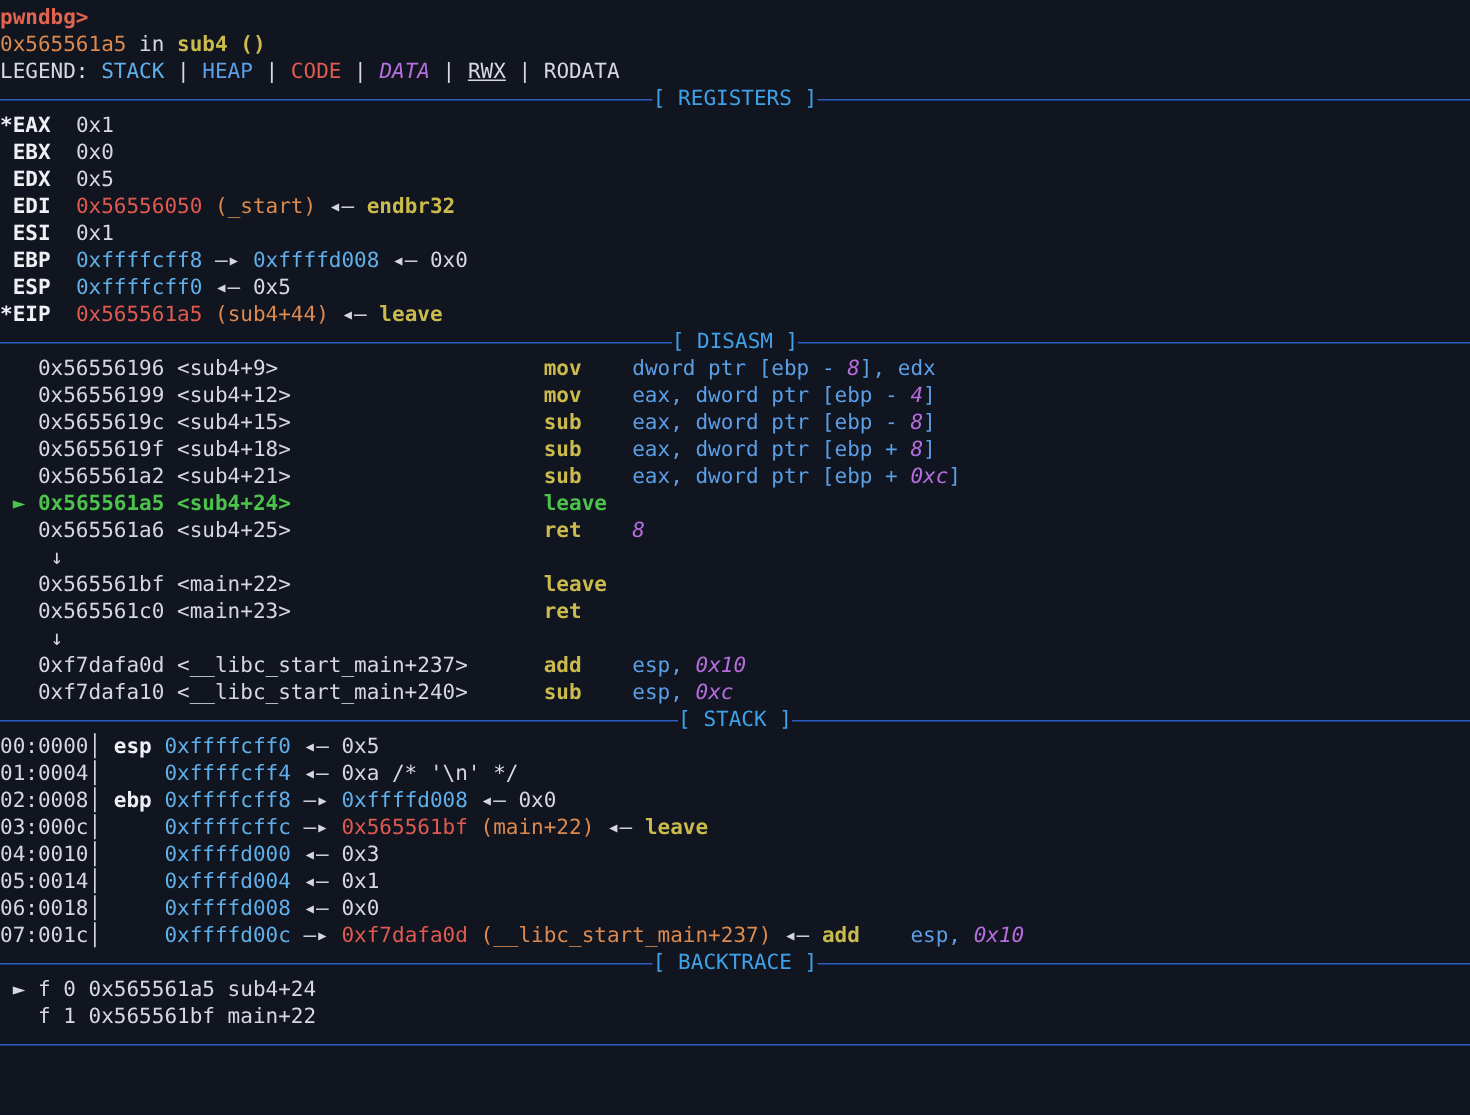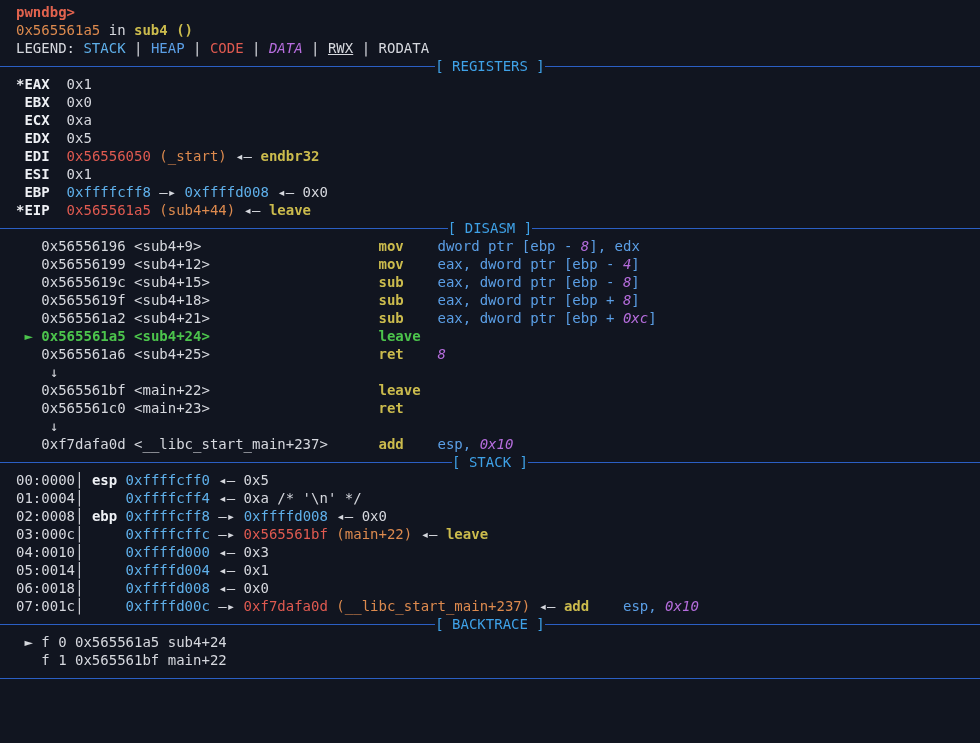--- a/index.html
+++ b/index.html
@@ -3,21 +3,21 @@
 <meta charset="utf-8">
 <style>
   html,body{margin:0;padding:0;}
   body{
     width:980px;height:743px;overflow:hidden;
     background:var(--background,#111520);
     font-family:"DejaVu Sans Mono","DejaVu Sans",monospace;
     font-size:14px;line-height:18px;
   }
   .screen{width:980px;height:743px;padding-top:3px;}
-  .line{white-space:pre;height:18px;padding-left:16px;color:var(--foreground,#d6d8de);}
+  .line{white-space:pre;height:18px;padding-left:0;color:var(--foreground,#d6d8de);}
   .seg.fg{color:var(--foreground,#d6d8de);}
   .seg.bold{color:#eef0f4;font-weight:bold;}
   .seg.prompt{color:var(--prompt,#e2634e);font-weight:bold;}
   .seg.cyan{color:var(--cyan,#5fb0ea);text-align:center;}
   .seg.blue{color:var(--blue,#5b9fe6);}
   .seg.red{color:var(--red,#e05a50);}
   .seg.orange{color:var(--orange,#dd8a4e);}
   .seg.yellow{color:var(--yellow,#cbbb4d);font-weight:bold;}
   .seg.green{color:var(--green,#4cc44c);font-weight:bold;}
   .seg.purple{color:var(--purple,#b66ddd);font-style:italic;}
@@ -38,25 +38,25 @@
     </div>
 
   <div class="separator">
     <span class="sep-line"></span>
     <span class="sep-title">[ REGISTERS ]</span>
     <span class="sep-line"></span>
   </div>
   <div class="lines">
       <div class="line"><span class="seg bold">*</span><span class="seg bold">EAX</span><span class="seg fg">  </span><span class="seg fg">0x1</span></div>
       <div class="line"><span class="seg fg"> </span><span class="seg bold">EBX</span><span class="seg fg">  </span><span class="seg fg">0x0</span></div>
-      <div class="line"><span class="seg fg"> </span><span class="seg bold">ECX</span><span class="seg fg">  </span><span class="seg fg">0xa</span></div>
       <div class="line"><span class="seg fg"> </span><span class="seg bold">EDX</span><span class="seg fg">  </span><span class="seg fg">0x5</span></div>
       <div class="line"><span class="seg fg"> </span><span class="seg bold">EDI</span><span class="seg fg">  </span><span class="seg red">0x56556050</span><span class="seg fg"> </span><span class="seg orange">(_start)</span><span class="seg fg"> ◂— </span><span class="seg yellow">endbr32</span></div>
       <div class="line"><span class="seg fg"> </span><span class="seg bold">ESI</span><span class="seg fg">  </span><span class="seg fg">0x1</span></div>
       <div class="line"><span class="seg fg"> </span><span class="seg bold">EBP</span><span class="seg fg">  </span><span class="seg cyan">0xffffcff8</span><span class="seg fg"> —▸ </span><span class="seg cyan">0xffffd008</span><span class="seg fg"> ◂— 0x0</span></div>
+      <div class="line"><span class="seg fg"> </span><span class="seg bold">ESP</span><span class="seg fg">  </span><span class="seg cyan">0xffffcff0</span><span class="seg fg"> ◂— 0x5</span></div>
       <div class="line"><span class="seg bold">*</span><span class="seg bold">EIP</span><span class="seg fg">  </span><span class="seg red">0x565561a5</span><span class="seg fg"> </span><span class="seg orange">(sub4+44)</span><span class="seg fg"> ◂— </span><span class="seg yellow">leave</span></div>
     </div>
 
   <div class="separator">
     <span class="sep-line"></span>
     <span class="sep-title">[ DISASM ]</span>
     <span class="sep-line"></span>
   </div>
   <div class="lines">
       <div class="line"><span class="seg fg">   </span><span class="seg fg">0x56556196</span><span class="seg fg"> </span><span class="seg fg">&lt;sub4+9&gt;</span><span class="seg fg">                     </span><span class="seg yellow">mov</span><span class="seg fg">    </span><span class="seg blue">dword ptr [ebp - </span><span class="seg purple">8</span><span class="seg blue">], edx</span></div>
@@ -64,20 +64,21 @@
       <div class="line"><span class="seg fg">   </span><span class="seg fg">0x5655619c</span><span class="seg fg"> </span><span class="seg fg">&lt;sub4+15&gt;</span><span class="seg fg">                    </span><span class="seg yellow">sub</span><span class="seg fg">    </span><span class="seg blue">eax, dword ptr [ebp - </span><span class="seg purple">8</span><span class="seg blue">]</span></div>
       <div class="line"><span class="seg fg">   </span><span class="seg fg">0x5655619f</span><span class="seg fg"> </span><span class="seg fg">&lt;sub4+18&gt;</span><span class="seg fg">                    </span><span class="seg yellow">sub</span><span class="seg fg">    </span><span class="seg blue">eax, dword ptr [ebp + </span><span class="seg purple">8</span><span class="seg blue">]</span></div>
       <div class="line"><span class="seg fg">   </span><span class="seg fg">0x565561a2</span><span class="seg fg"> </span><span class="seg fg">&lt;sub4+21&gt;</span><span class="seg fg">                    </span><span class="seg yellow">sub</span><span class="seg fg">    </span><span class="seg blue">eax, dword ptr [ebp + </span><span class="seg purple">0xc</span><span class="seg blue">]</span></div>
       <div class="line"><span class="seg fg"> </span><span class="seg green">►</span><span class="seg fg"> </span><span class="seg green">0x565561a5 &lt;sub4+24&gt;</span><span class="seg fg">                    </span><span class="seg green">leave</span></div>
       <div class="line"><span class="seg fg">   </span><span class="seg fg">0x565561a6</span><span class="seg fg"> </span><span class="seg fg">&lt;sub4+25&gt;</span><span class="seg fg">                    </span><span class="seg yellow">ret</span><span class="seg fg">    </span><span class="seg purple">8</span></div>
       <div class="line"><span class="seg fg">    ↓</span></div>
       <div class="line"><span class="seg fg">   </span><span class="seg fg">0x565561bf</span><span class="seg fg"> </span><span class="seg fg">&lt;main+22&gt;</span><span class="seg fg">                    </span><span class="seg yellow">leave</span></div>
       <div class="line"><span class="seg fg">   </span><span class="seg fg">0x565561c0</span><span class="seg fg"> </span><span class="seg fg">&lt;main+23&gt;</span><span class="seg fg">                    </span><span class="seg yellow">ret</span></div>
       <div class="line"><span class="seg fg">    ↓</span></div>
       <div class="line"><span class="seg fg">   </span><span class="seg fg">0xf7dafa0d</span><span class="seg fg"> </span><span class="seg fg">&lt;__libc_start_main+237&gt;</span><span class="seg fg">      </span><span class="seg yellow">add</span><span class="seg fg">    </span><span class="seg blue">esp, </span><span class="seg purple">0x10</span></div>
+      <div class="line"><span class="seg fg">   </span><span class="seg fg">0xf7dafa10</span><span class="seg fg"> </span><span class="seg fg">&lt;__libc_start_main+240&gt;</span><span class="seg fg">      </span><span class="seg yellow">sub</span><span class="seg fg">    </span><span class="seg blue">esp, </span><span class="seg purple">0xc</span></div>
     </div>
 
   <div class="separator">
     <span class="sep-line"></span>
     <span class="sep-title">[ STACK ]</span>
     <span class="sep-line"></span>
   </div>
   <div class="lines">
       <div class="line"><span class="seg fg">00:0000</span><span class="seg fg">│ </span><span class="seg bold">esp</span><span class="seg fg"> </span><span class="seg cyan">0xffffcff0</span><span class="seg fg"> ◂— 0x5</span></div>
       <div class="line"><span class="seg fg">01:0004</span><span class="seg fg">│     </span><span class="seg cyan">0xffffcff4</span><span class="seg fg"> ◂— 0xa /* '\n' */</span></div>

